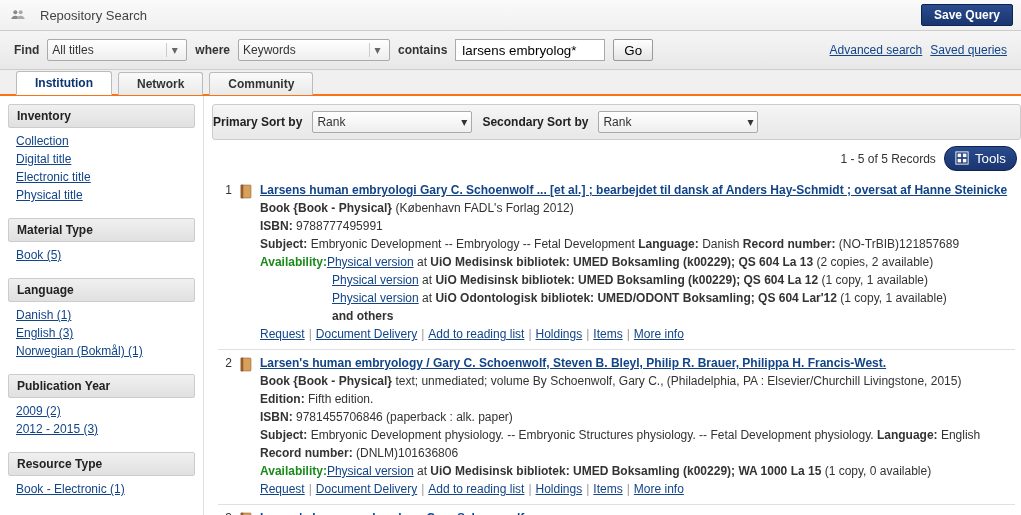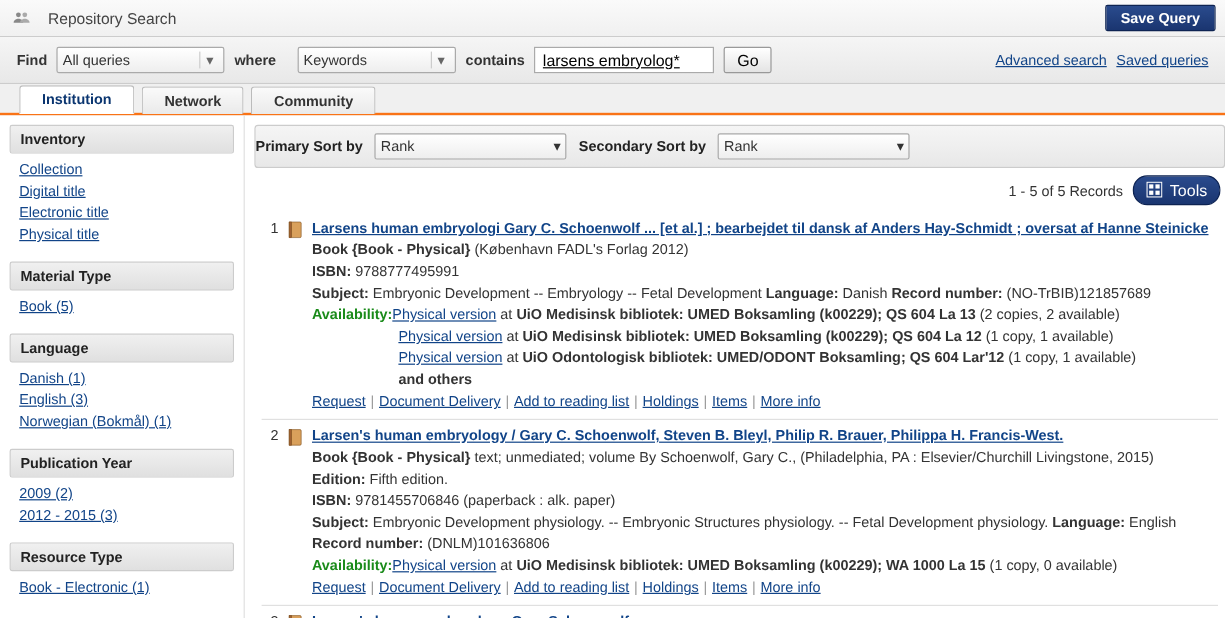--- a/index.html
+++ b/index.html
@@ -8,22 +8,22 @@
 .top-bar { display: flex; align-items: center; padding: 4px 8px; border-bottom: 1px solid #ccc; background: linear-gradient(#fafafa,#f0f0f0); }
 .top-bar .icon-group { width: 20px; height: 16px; margin-right: 12px; }
 .top-title { font-size: 13px; color: #444; flex: 1; }
 .save-query { background: linear-gradient(#2a4b8d,#1a3570); color: #fff; border: 1px solid #0d2352; padding: 3px 12px; font-weight: bold; font-size: 12px; cursor: pointer; border-radius: 2px;}
 .search-row { display: flex; align-items: center; gap: 8px; padding: 8px 14px; background: linear-gradient(#f5f5f5,#e8e8e8); border-bottom: 1px solid #ccc; }
 .search-row label { font-weight: bold; color: #333; }
 .combo { border: 1px solid #aaa; background: linear-gradient(#fff,#eee); padding: 2px 4px; display: inline-flex; align-items: center; height: 22px; border-radius: 2px; position: relative;}
 .combo span.val { padding-right: 4px; }
 .combo .arrow { width: 16px; text-align: center; color: #666; border-left: 1px solid #ccc; }
 .combo.find { width: 140px; } .combo.find .val { flex: 1; }
-.combo.where { width: 132px; margin-left: 10px; } .combo.where .val { flex: 1; }
-.text-in { border: 1px solid #aaa; padding: 2px 6px; height: 22px; width: 150px; text-decoration: underline; }
+.combo.where { width: 152px; } .combo.where .val { flex: 1; }
+.text-in { border: 1px solid #aaa; padding: 2px 6px; height: 22px; width: 150px; }
 .go-btn { border: 1px solid #999; background: linear-gradient(#fff,#e4e4e4); padding: 2px 10px; height: 22px; cursor: pointer; border-radius: 2px;}
 .search-links { margin-left: auto; display: flex; gap: 8px; }
 .tabs-row { display: flex; gap: 6px; padding-left: 16px; background: #f0f0f0; border-bottom: 2px solid #f97316; align-items: center; }
 .tab { border: 1px solid #bbb; border-bottom: none; padding: 4px 18px; background: linear-gradient(#fafafa,#eaeaea); color: #333; font-weight: bold; cursor: pointer; position: relative; top: 1px; border-radius: 3px 3px 0 0;}
 .tab.active { background: #fff; color: #0a3570; border-bottom: 1px solid #fff;}
 .main { display: flex; }
 .sidebar { width: 204px; padding: 8px 8px; border-right: 1px solid #e0e0e0; }
 .sidebar h4 { font-weight: bold; font-size: 12px; margin-bottom: 6px; color: #222;}
 .facet-box { margin-bottom: 10px; }
 .facet-head { background: linear-gradient(#f0f0f0,#e0e0e0); border: 1px solid #ccc; padding: 4px 8px; font-weight: bold; color: #222; border-radius: 2px;}
@@ -61,21 +61,21 @@
       <path d="M2 18c0-3 3-5 6-5s6 2 6 5" fill="#888"></path>
       <path d="M10 18c0-3 3-5 6-5s6 2 6 5" fill="#aaa"></path>
     </svg>
   <div class="top-title">Repository Search</div>
   <button class="save-query">Save Query</button>
 </div>
 
 <div class="search-row">
   <label>Find</label>
   <div class="combo find">
-      <span class="val">All queries</span>
+      <span class="val">All titles</span>
       <span class="arrow">▾</span>
     </div>
   <label>where</label>
   <div class="combo where">
       <span class="val">Keywords</span>
       <span class="arrow">▾</span>
     </div>
   <label>contains</label>
   <input class="text-in" value="larsens embryolog*" style="">
   <button class="go-btn">Go</button>

